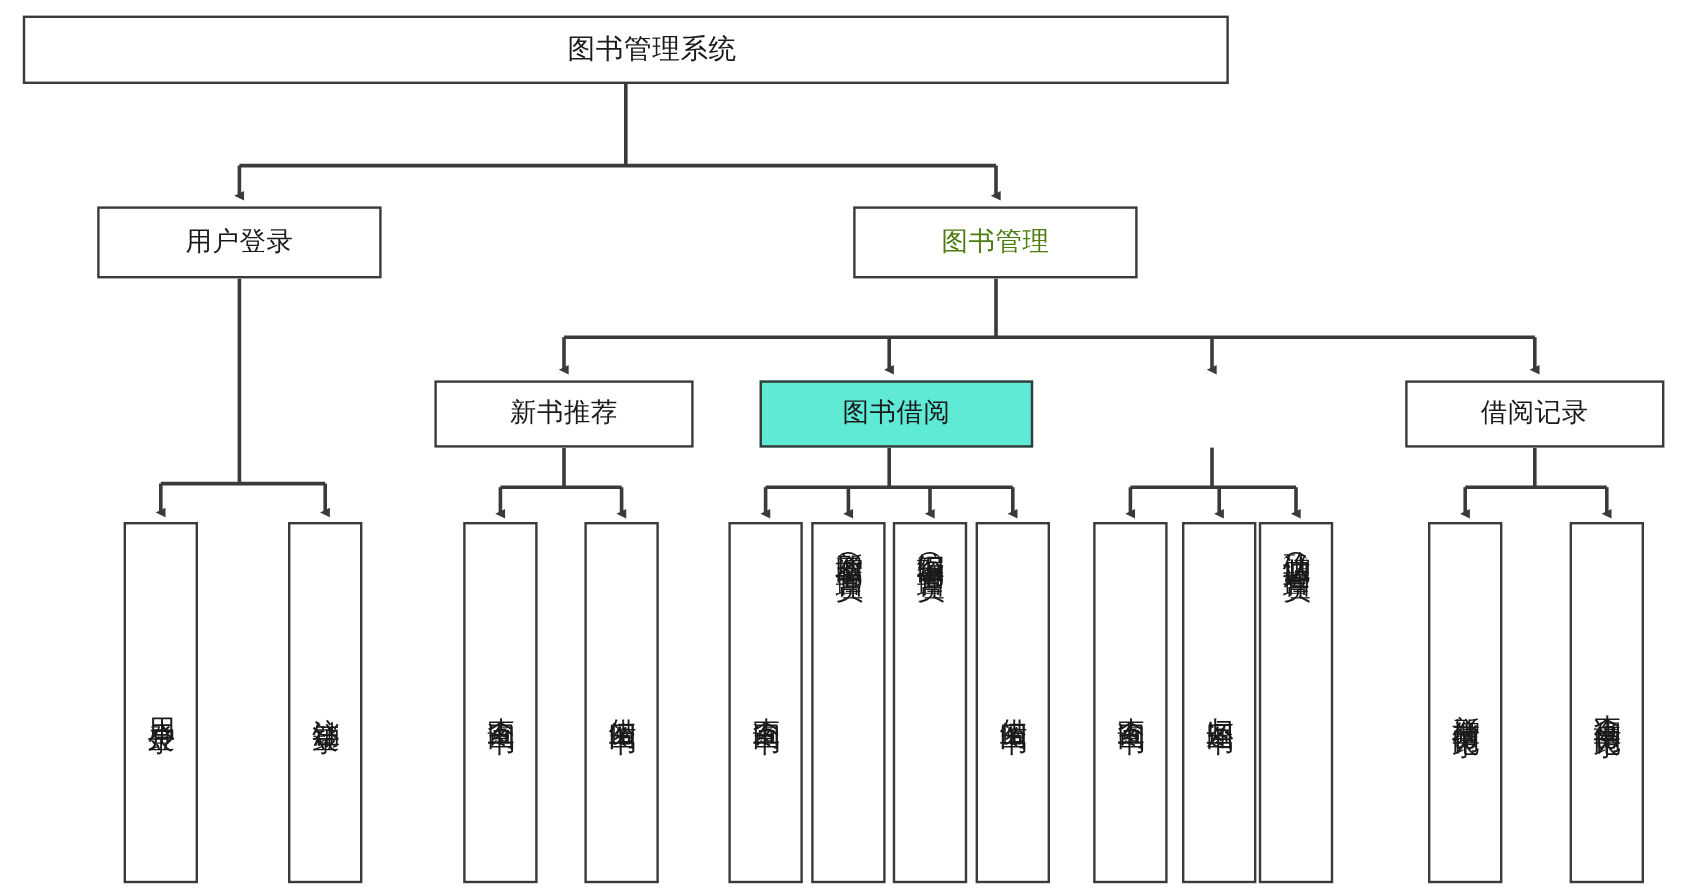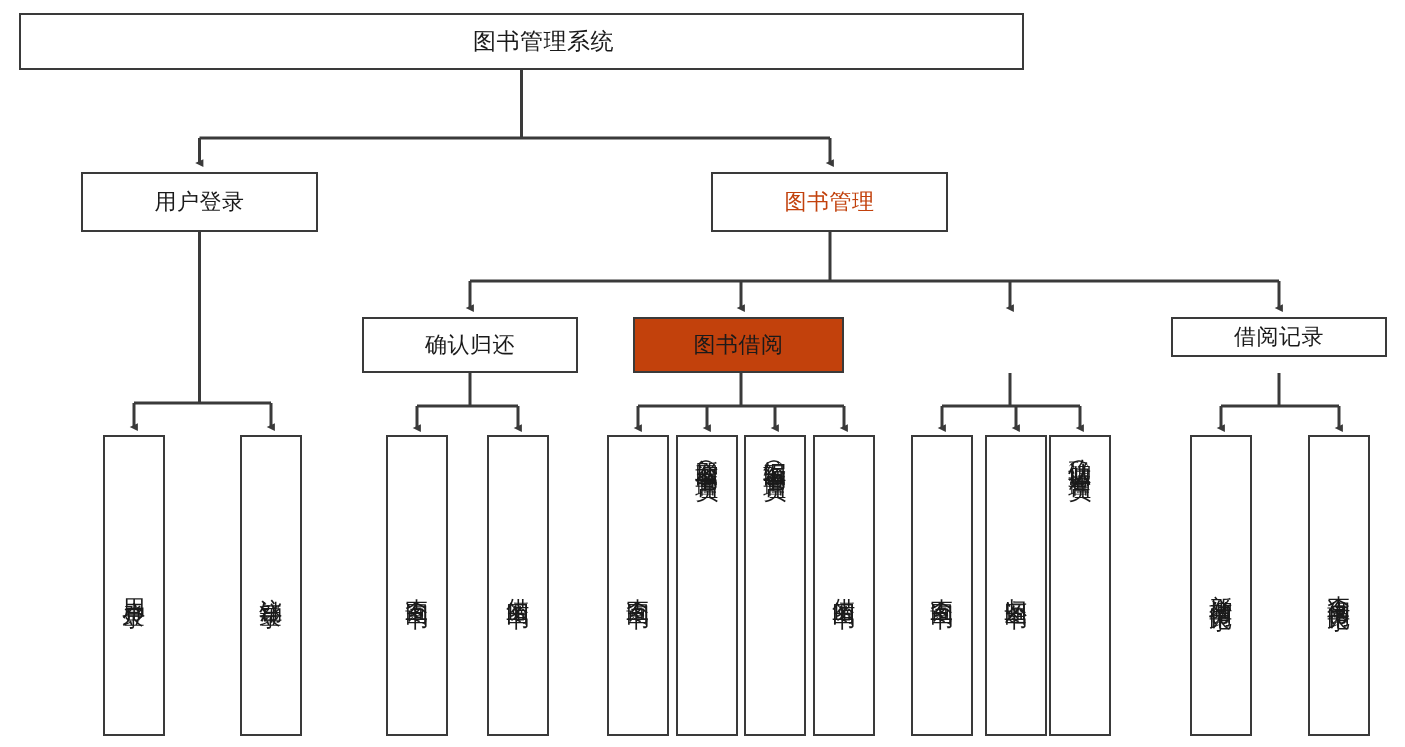--- a/index.html
+++ b/index.html
@@ -120,25 +120,25 @@
       <path d="M1279,373 L1279,406"></path>
       <path d="M1221,406 L1339,406"></path>
       <path d="M1221,406 L1221,428" marker-end="url(#arrow)"></path>
       <path d="M1339,406 L1339,428" marker-end="url(#arrow)"></path>
     </g>
   </svg>
 
   <div class="node h root" id="n-root" style="left: 19px; top: 13px; width: 1005px; height: 57px; border-color: rgb(58, 58, 58); background: rgb(255, 255, 255); color: rgb(26, 26, 26);">图书管理系统</div>
 
   <div class="node h" id="n-l2-0" style="left: 81px; top: 172px; width: 237px; height: 60px; border-color: rgb(58, 58, 58); background: rgb(255, 255, 255); color: rgb(26, 26, 26);">用户登录</div>
-  <div class="node h" id="n-l2-1" style="left: 711px; top: 172px; width: 237px; height: 60px; border-color: rgb(58, 58, 58); background: rgb(255, 255, 255); color: #c2410c;">图书管理</div>
+  <div class="node h" id="n-l2-1" style="left: 711px; top: 172px; width: 237px; height: 60px; border-color: rgb(58, 58, 58); background: rgb(255, 255, 255); color: #4d7c0f;">图书管理</div>
 
-  <div class="node h" id="n-l3-0" style="left: 362px; top: 317px; width: 216px; height: 56px; border-color: rgb(58, 58, 58); background: rgb(255, 255, 255); color: rgb(26, 26, 26);">确认归还</div>
-  <div class="node h" id="n-l3-1" style="left: 633px; top: 317px; width: 211px; height: 56px; border-color: rgb(58, 58, 58); background: #c2410c; color: rgb(26, 26, 26);">图书借阅</div>
-  <div class="node h" id="n-l3-3" style="left: 1171px; top: 317px; width: 216px; height: 40px; border-color: rgb(58, 58, 58); background: rgb(255, 255, 255); color: rgb(26, 26, 26);">借阅记录</div>
+  <div class="node h" id="n-l3-0" style="left: 362px; top: 317px; width: 216px; height: 56px; border-color: rgb(58, 58, 58); background: rgb(255, 255, 255); color: rgb(26, 26, 26);">新书推荐</div>
+  <div class="node h" id="n-l3-1" style="left: 633px; top: 317px; width: 228px; height: 56px; border-color: rgb(58, 58, 58); background: #5eead4; color: rgb(26, 26, 26);">图书借阅</div>
+  <div class="node h" id="n-l3-3" style="left: 1171px; top: 317px; width: 216px; height: 56px; border-color: rgb(58, 58, 58); background: rgb(255, 255, 255); color: rgb(26, 26, 26);">借阅记录</div>
 
   <div class="node v" id="n-leaf-0" style="left: 103px; top: 435px; width: 62px; height: 301px; border-color: rgb(58, 58, 58); background: rgb(255, 255, 255); color: rgb(26, 26, 26);">用户登录</div>
   <div class="node v" id="n-leaf-1" style="left: 240px; top: 435px; width: 62px; height: 301px; border-color: rgb(58, 58, 58); background: rgb(255, 255, 255); color: rgb(26, 26, 26);">注销登录</div>
   <div class="node v" id="n-leaf-2" style="left: 386px; top: 435px; width: 62px; height: 301px; border-color: rgb(58, 58, 58); background: rgb(255, 255, 255); color: rgb(26, 26, 26);">查询图书</div>
   <div class="node v" id="n-leaf-3" style="left: 487px; top: 435px; width: 62px; height: 301px; border-color: rgb(58, 58, 58); background: rgb(255, 255, 255); color: rgb(26, 26, 26);">借阅图书</div>
   <div class="node v" id="n-leaf-4" style="left: 607px; top: 435px; width: 62px; height: 301px; border-color: rgb(58, 58, 58); background: rgb(255, 255, 255); color: rgb(26, 26, 26);">查询图书</div>
   <div class="node v top" id="n-leaf-5" style="left: 676px; top: 435px; width: 62px; height: 301px; border-color: rgb(58, 58, 58); background: rgb(255, 255, 255); color: rgb(26, 26, 26);">新增图书（管理员）</div>
   <div class="node v top" id="n-leaf-6" style="left: 744px; top: 435px; width: 62px; height: 301px; border-color: rgb(58, 58, 58); background: rgb(255, 255, 255); color: rgb(26, 26, 26);">编辑图书（管理员）</div>
   <div class="node v" id="n-leaf-7" style="left: 813px; top: 435px; width: 62px; height: 301px; border-color: rgb(58, 58, 58); background: rgb(255, 255, 255); color: rgb(26, 26, 26);">借阅图书</div>
   <div class="node v" id="n-leaf-8" style="left: 911px; top: 435px; width: 62px; height: 301px; border-color: rgb(58, 58, 58); background: rgb(255, 255, 255); color: rgb(26, 26, 26);">查询图书</div>

